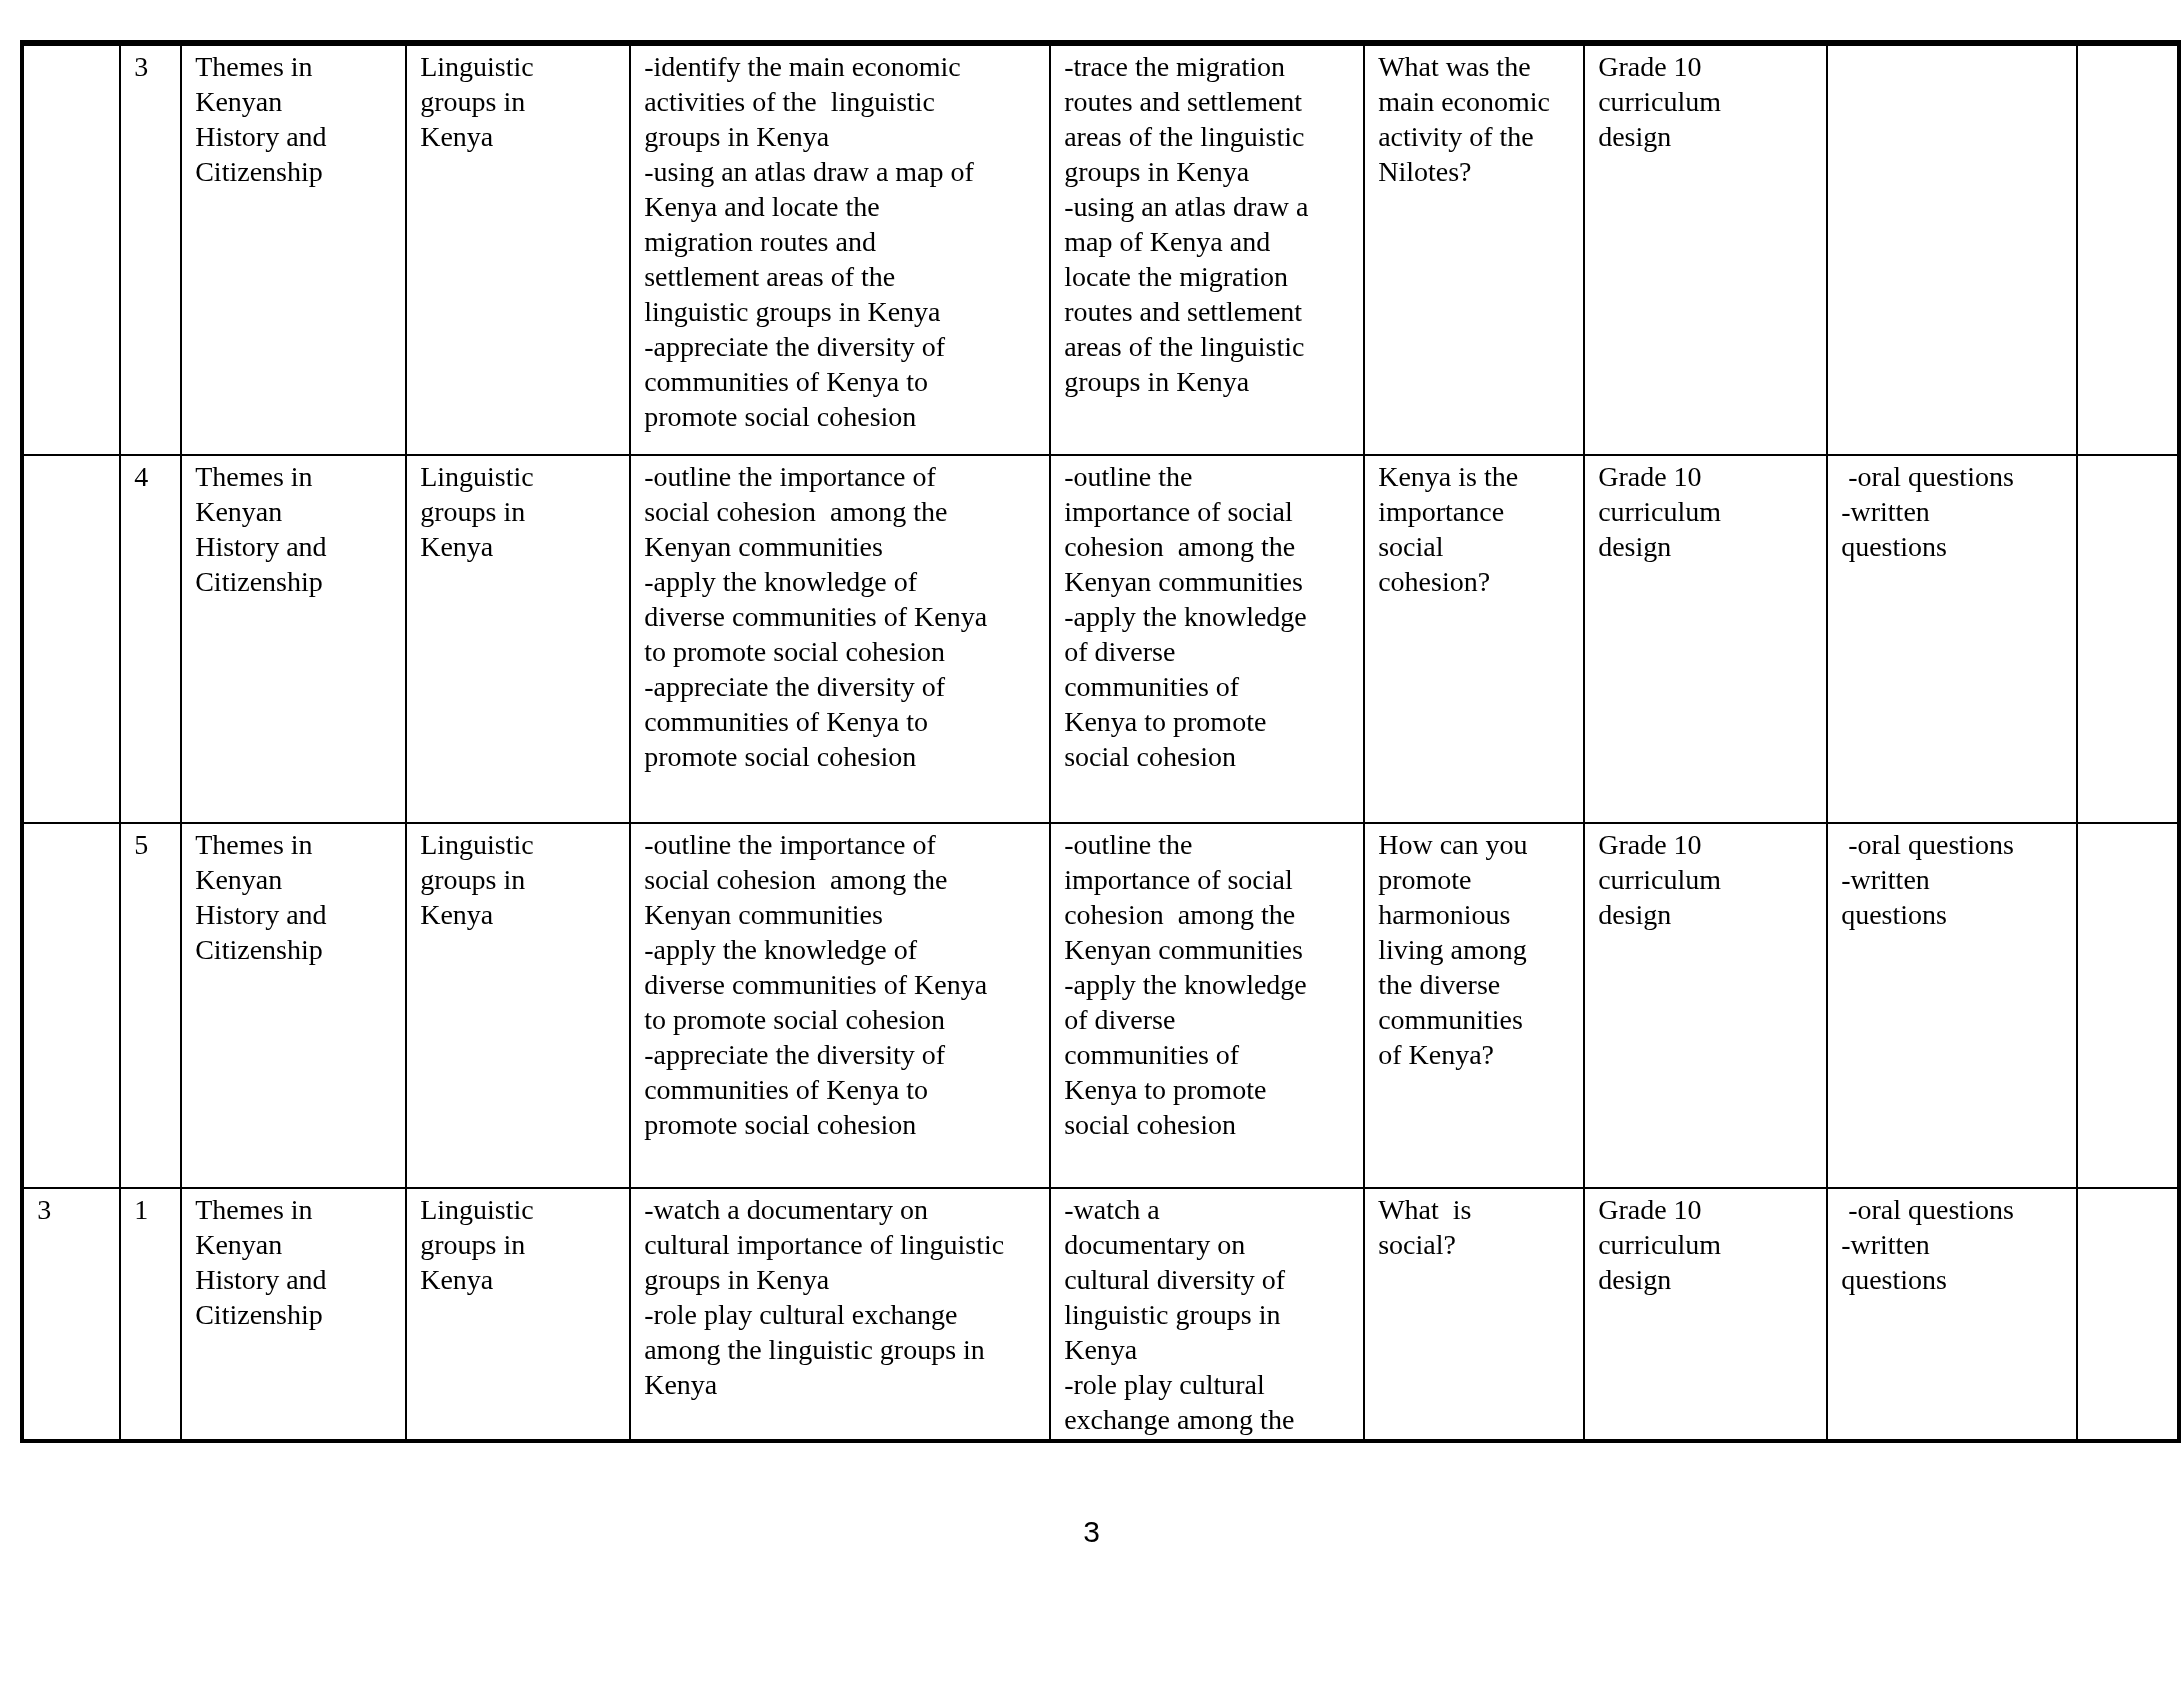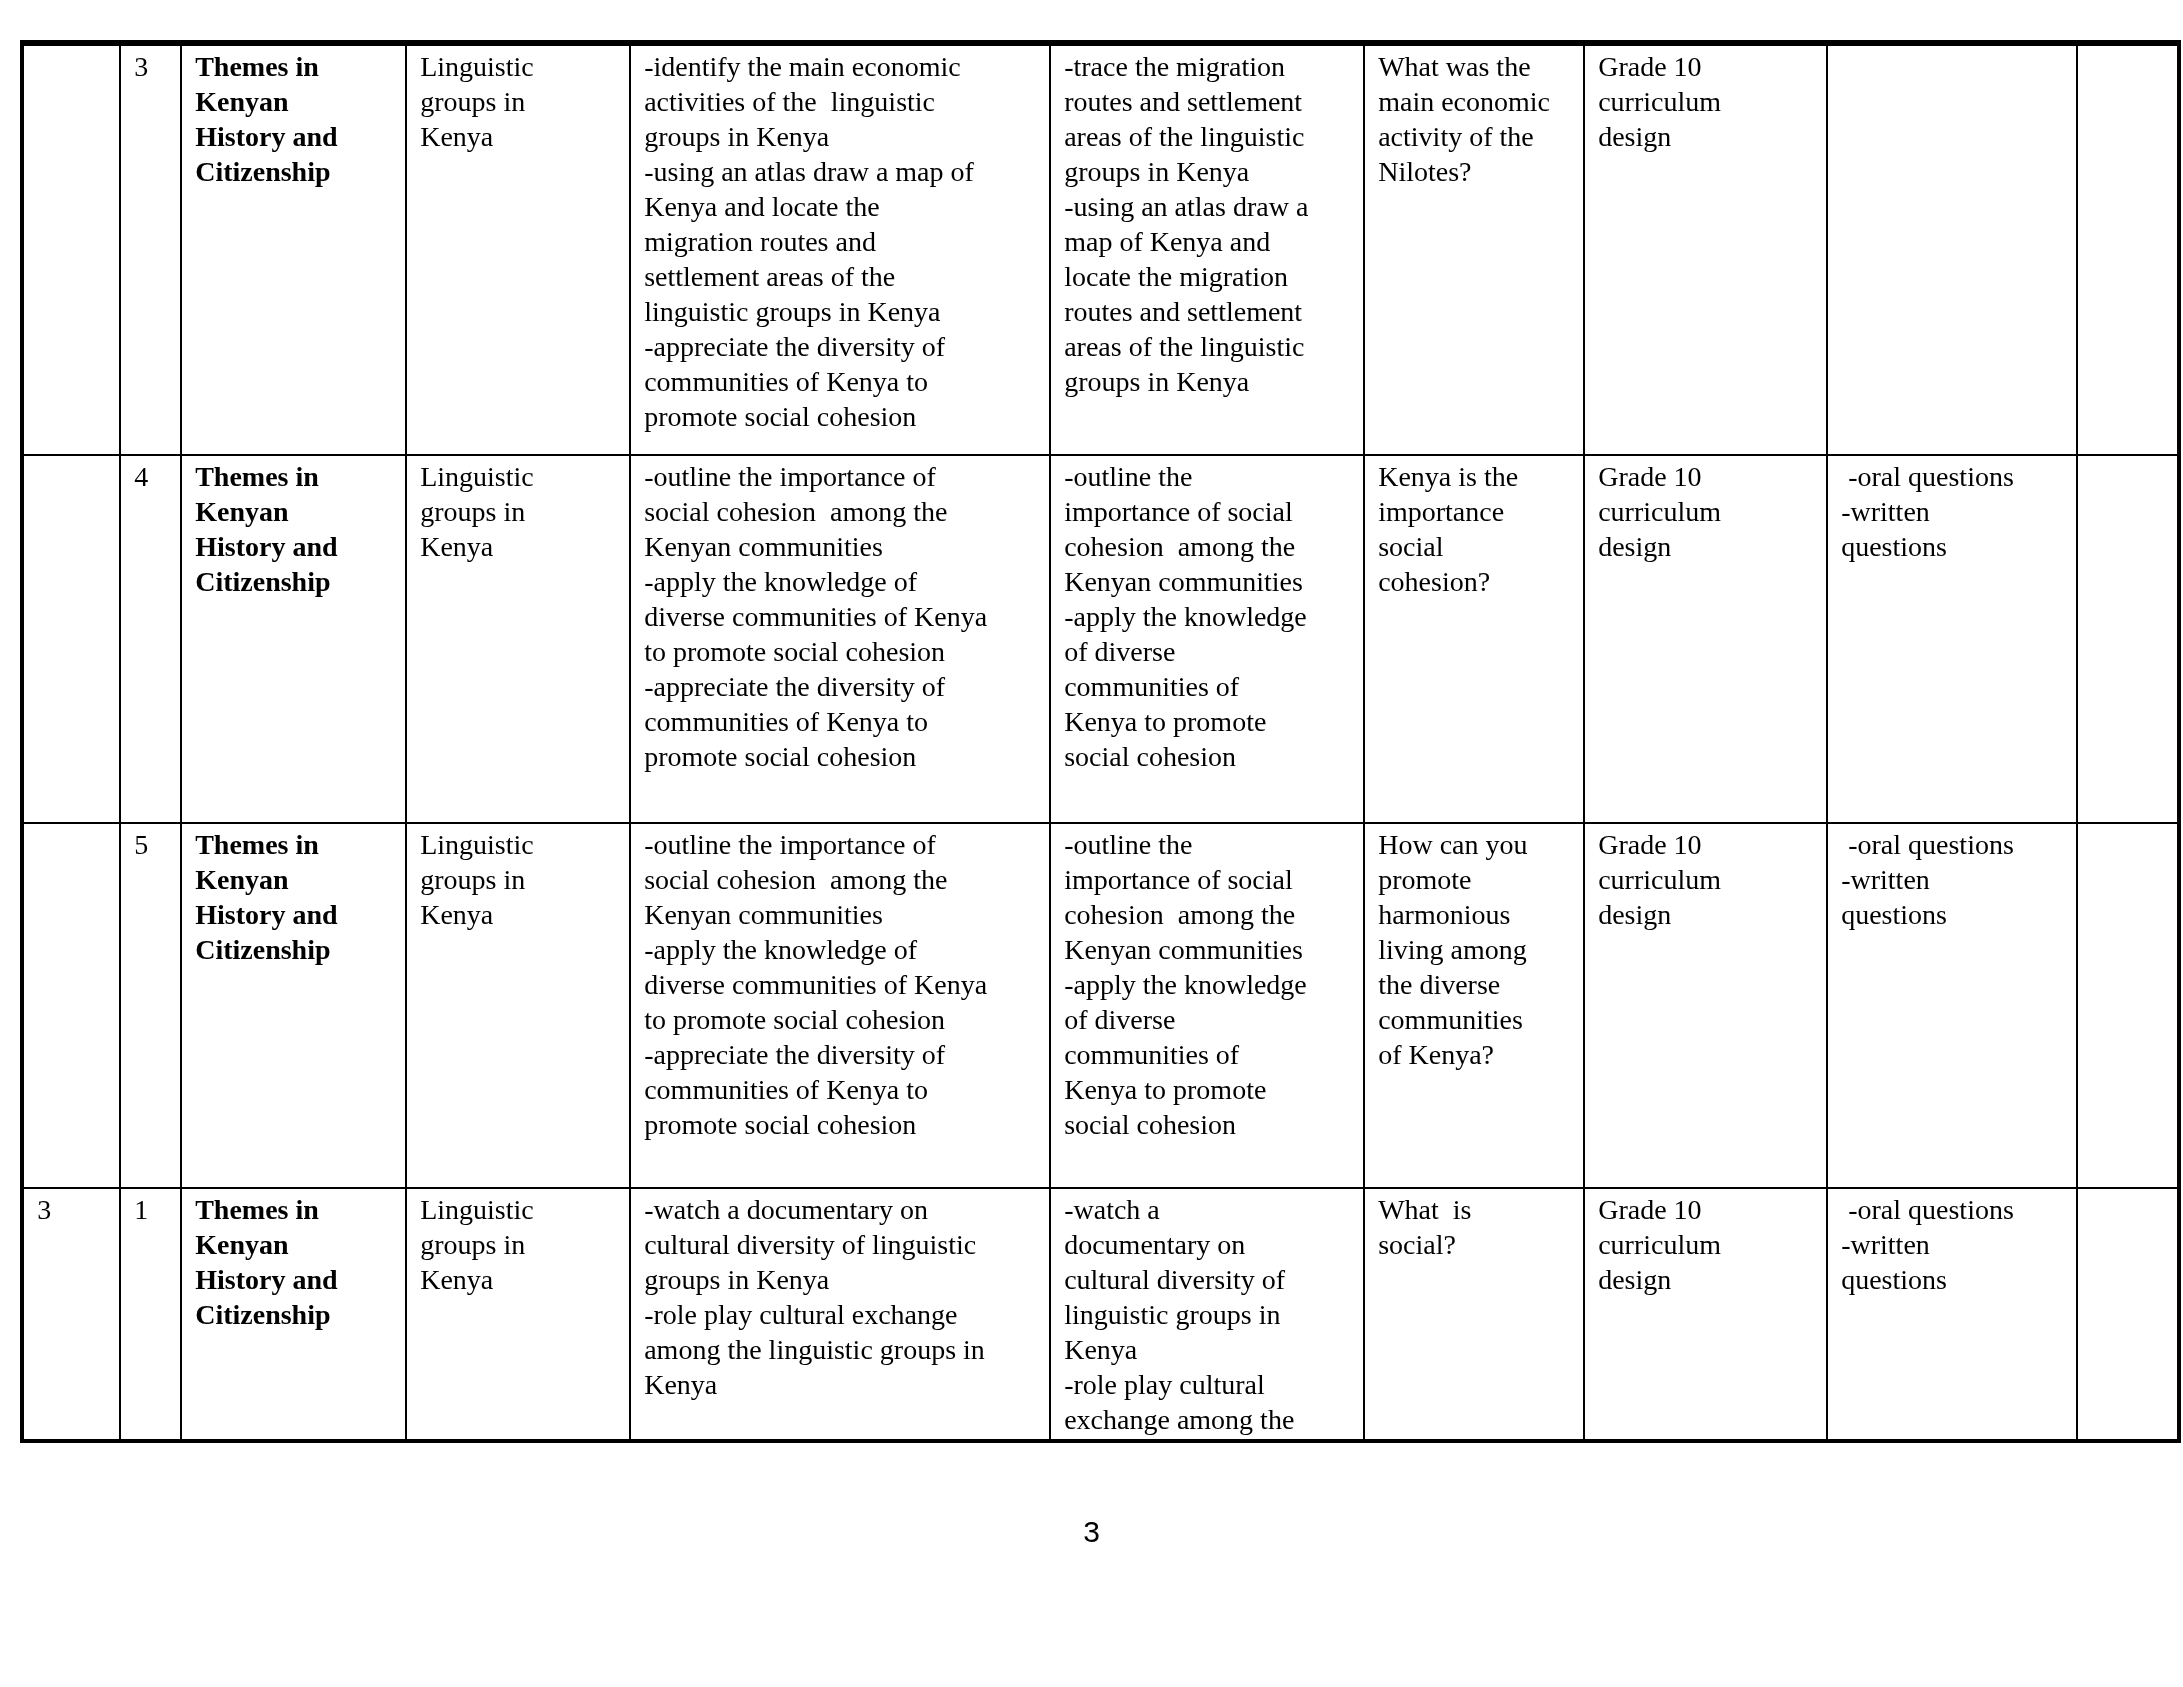--- a/index.html
+++ b/index.html
@@ -38,21 +38,21 @@
     word-wrap: break-word;
   }
   tr.r0 td .cb { max-height: 397px; }
   tr.r1 td .cb { max-height: 357px; }
   tr.r2 td .cb { max-height: 355px; }
   tr.r3 td .cb { max-height: 247px; padding-top: 0; }
   tr.r0 { height: 412px; }
   tr.r1 { height: 368px; }
   tr.r2 { height: 365px; }
   tr.r3 { height: 253px; }
-  td.theme { font-weight: bold; }
+  td.theme { font-weight: normal; }
   .footer {
     position: absolute;
     left: 0;
     top: 1514px;
     width: 2183px;
     text-align: center;
     font-family: "Liberation Sans", "DejaVu Sans", sans-serif;
     font-size: 30px;
     line-height: 36px;
     color: #000000;
@@ -273,21 +273,21 @@
 History and
 Citizenship</div>
           </td>
         <td>
             <div class="cb">Linguistic
 groups in
 Kenya</div>
           </td>
         <td>
             <div class="cb">-watch a documentary on
-cultural diversity of linguistic
+cultural importance of linguistic
 groups in Kenya
 -role play cultural exchange
 among the linguistic groups in
 Kenya</div>
           </td>
         <td>
             <div class="cb">-watch a
 documentary on
 cultural diversity of
 linguistic groups in

